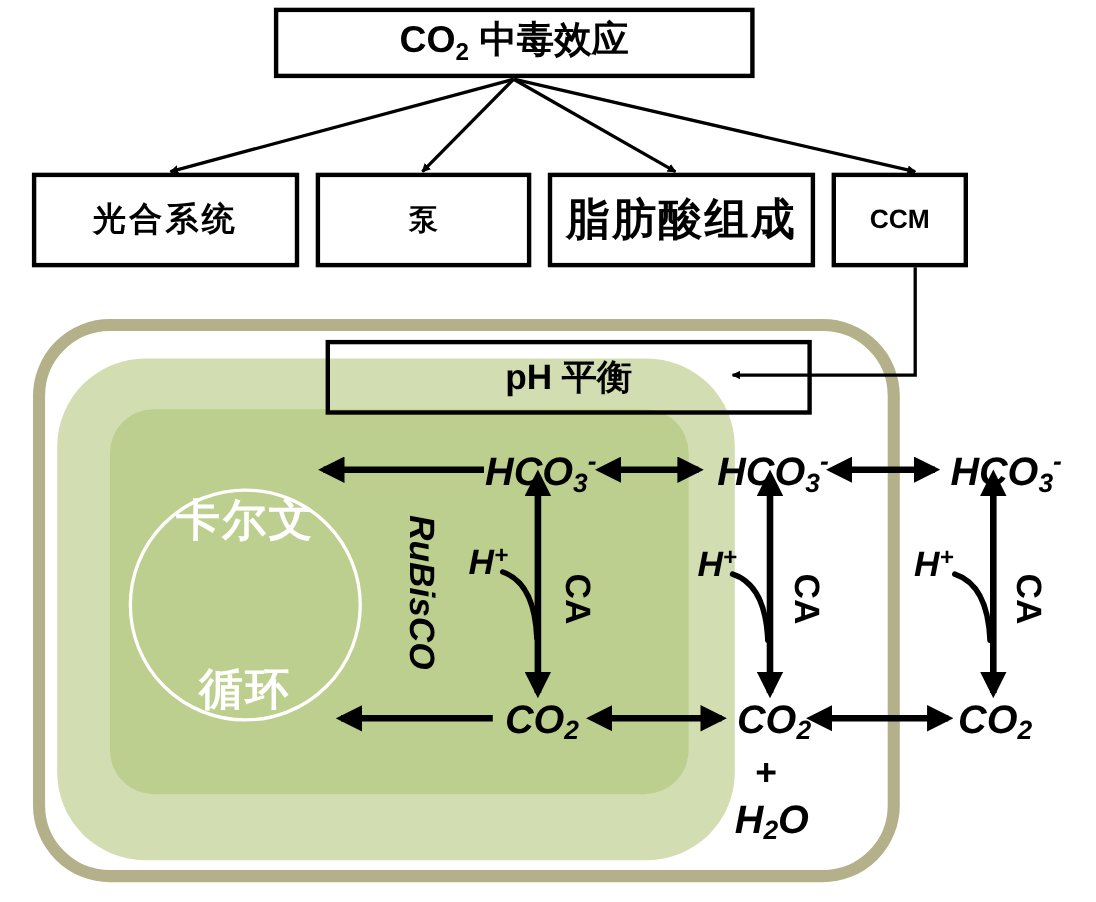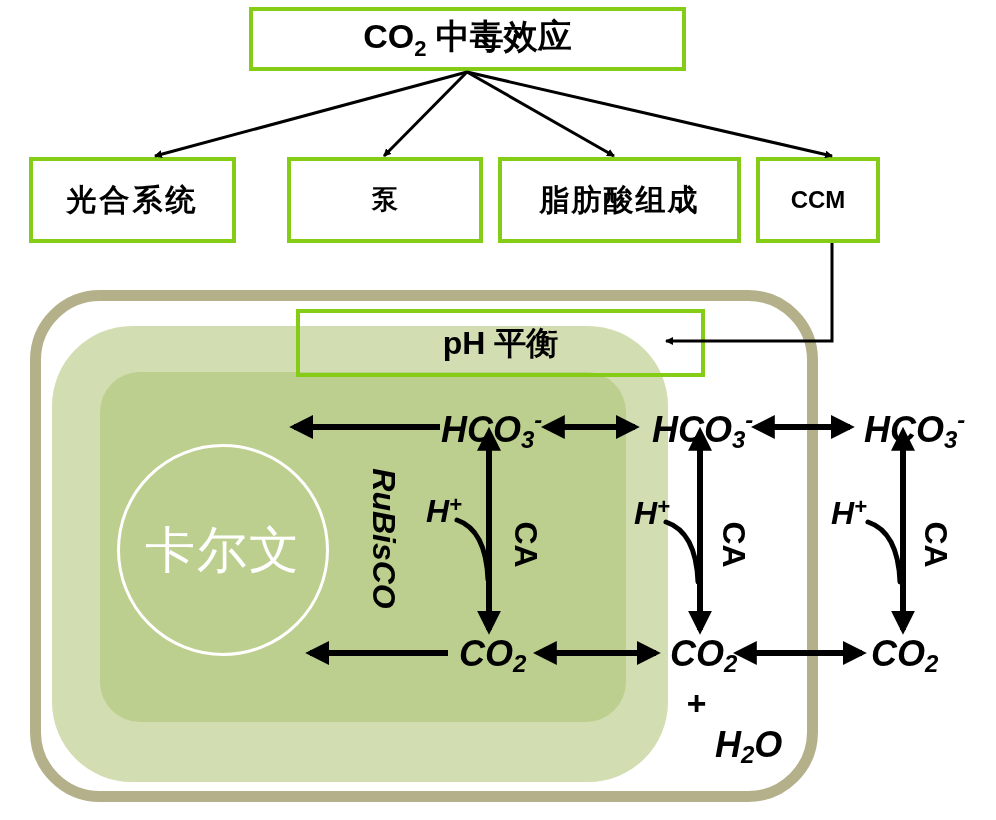--- a/index.html
+++ b/index.html
@@ -1,67 +1,68 @@
 <!DOCTYPE html>
 <html><head>
 <meta charset="utf-8">
 <style>
   html, body { margin: 0; padding: 0; background: #ffffff; }
   body { width: 996px; height: 820px; position: relative; overflow: hidden;
          font-family: "Liberation Sans", "DejaVu Sans", sans-serif; color: #000; }
-  .box { position: absolute; border: 4px solid #84cc16; background: #fff; box-sizing: border-box;
+  .box { position: absolute; border: 4px solid #000000; background: #fff; box-sizing: border-box;
          display: flex; align-items: center; justify-content: center; text-align: center;
          font-weight: bold; line-height: 1.15; }
   .cell-outer { position: absolute; left: 30px; top: 290px; width: 788px; height: 512px;
                 border: 11px solid #b3b08a; border-radius: 70px; box-sizing: border-box; background: #fff; }
   .chloro-outer { position: absolute; left: 52px; top: 326px; width: 616px; height: 456px;
                   background: #d2ddb1; border-radius: 80px; }
   .chloro-inner { position: absolute; left: 100px; top: 372px; width: 526px; height: 350px;
                   background: #bdcf8e; border-radius: 40px; }
   .calvin { position: absolute; left: 117px; top: 444px; width: 212px; height: 212px;
             border: 3px solid #fff; border-radius: 50%; box-sizing: border-box;
-            display: flex; flex-direction: column; align-items: center; justify-content: center;
-            color: #fff; font-size: 50px; font-weight: normal; letter-spacing: 2px; line-height: 1.3; }
+            display: flex; flex-direction: column; align-items: center; justify-content: space-between;
+            color: #fff; font-size: 40px; font-weight: bold; letter-spacing: 2px; line-height: 1.3; }
   .chem { position: absolute; font-weight: bold; font-size: 36px; white-space: nowrap; line-height: 1; font-style: italic; }
   .chem sub { font-size: 24px; vertical-align: -6px; }
   .chem sup { font-size: 24px; vertical-align: 14px; }
   .vert { position: absolute; font-weight: bold; white-space: nowrap; transform-origin: center center; }
   svg { position: absolute; left: 0; top: 0; }
 </style>
 </head>
 <body>
 
 <div class="cell-outer"></div>
 <div class="chloro-outer"></div>
 <div class="chloro-inner"></div>
 
 <div class="calvin">
   <div>卡尔文</div>
+  <div>循环</div>
 </div>
 
 <div class="box" style="left:249px; top:7px; width:437px; height:64px; font-size:34px;">
   <span>
     <span>CO</span><sub style="font-size:22px;">2</sub><span> 中毒效应</span>
   </span>
 </div>
 
-<div class="box" style="left:29px; top:157px; width:207px; height:86px; font-size:30px; letter-spacing:3px;">
+<div class="box" style="left:29px; top:157px; width:243px; height:86px; font-size:30px; letter-spacing:3px;">
   <span>光合系统</span>
 </div>
 <div class="box" style="left:287px; top:157px; width:196px; height:86px; font-size:24px; flex-direction:column;">
   <span style="font-size:26px;">泵</span>
 </div>
-<div class="box" style="left:498px; top:157px; width:243px; height:86px; font-size:30px; letter-spacing:2px;">
+<div class="box" style="left:498px; top:157px; width:243px; height:86px; font-size:40px; letter-spacing:2px;">
   <span>脂肪酸组成</span>
 </div>
 <div class="box" style="left:756px; top:157px; width:124px; height:86px; font-size:24px;">
   <span>CCM</span>
 </div>
 
-<div class="box" style="left:296px; top:309px; width:409px; height:68px; font-size:32px; background:transparent;">
+<div class="box" style="left:296px; top:309px; width:442px; height:68px; font-size:32px; background:transparent;">
   <span>pH 平衡</span>
 </div>
 
 <svg width="996" height="820">
   <defs>
     <marker id="ah" markerWidth="6" markerHeight="6" refX="5" refY="3" orient="auto" markerUnits="strokeWidth">
       <path d="M0,0 L6,3 L0,6 Z" fill="#000"></path>
     </marker>
     <marker id="ahs" markerWidth="8" markerHeight="8" refX="7" refY="4" orient="auto" markerUnits="userSpaceOnUse">
       <path d="M0,0 L8,4 L0,8 Z" fill="#000"></path>
@@ -128,20 +129,20 @@
   <span>H</span><sup style="font-size:22px; vertical-align:10px;">+</sup>
 </div>
 <div class="chem" style="left:634px; top:496px; font-size:32px;">
   <span>H</span><sup style="font-size:22px; vertical-align:10px;">+</sup>
 </div>
 <div class="chem" style="left:831px; top:496px; font-size:32px;">
   <span>H</span><sup style="font-size:22px; vertical-align:10px;">+</sup>
 </div>
 
 <div class="chem" style="left:686px; top:686px; font-size:34px;">+</div>
-<div class="chem" style="left:668px; top:727px;margin-left:47px;">
+<div class="chem" style="left:668px; top:727px;">
   <span>H</span><sub>2</sub><span>O</span>
 </div>
 
 <div class="vert" style="left:303px; top:520px; font-size:32px; font-style:italic; transform: rotate(90deg); width:160px; text-align:center;">RuBisCO</div>
 <div class="vert" style="left:495px; top:526px; font-size:32px; transform: rotate(90deg); width:60px; text-align:center;">CA</div>
 <div class="vert" style="left:703px; top:526px; font-size:32px; transform: rotate(90deg); width:60px; text-align:center;">CA</div>
 <div class="vert" style="left:905px; top:526px; font-size:32px; transform: rotate(90deg); width:60px; text-align:center;">CA</div>
 
 </body></html>

